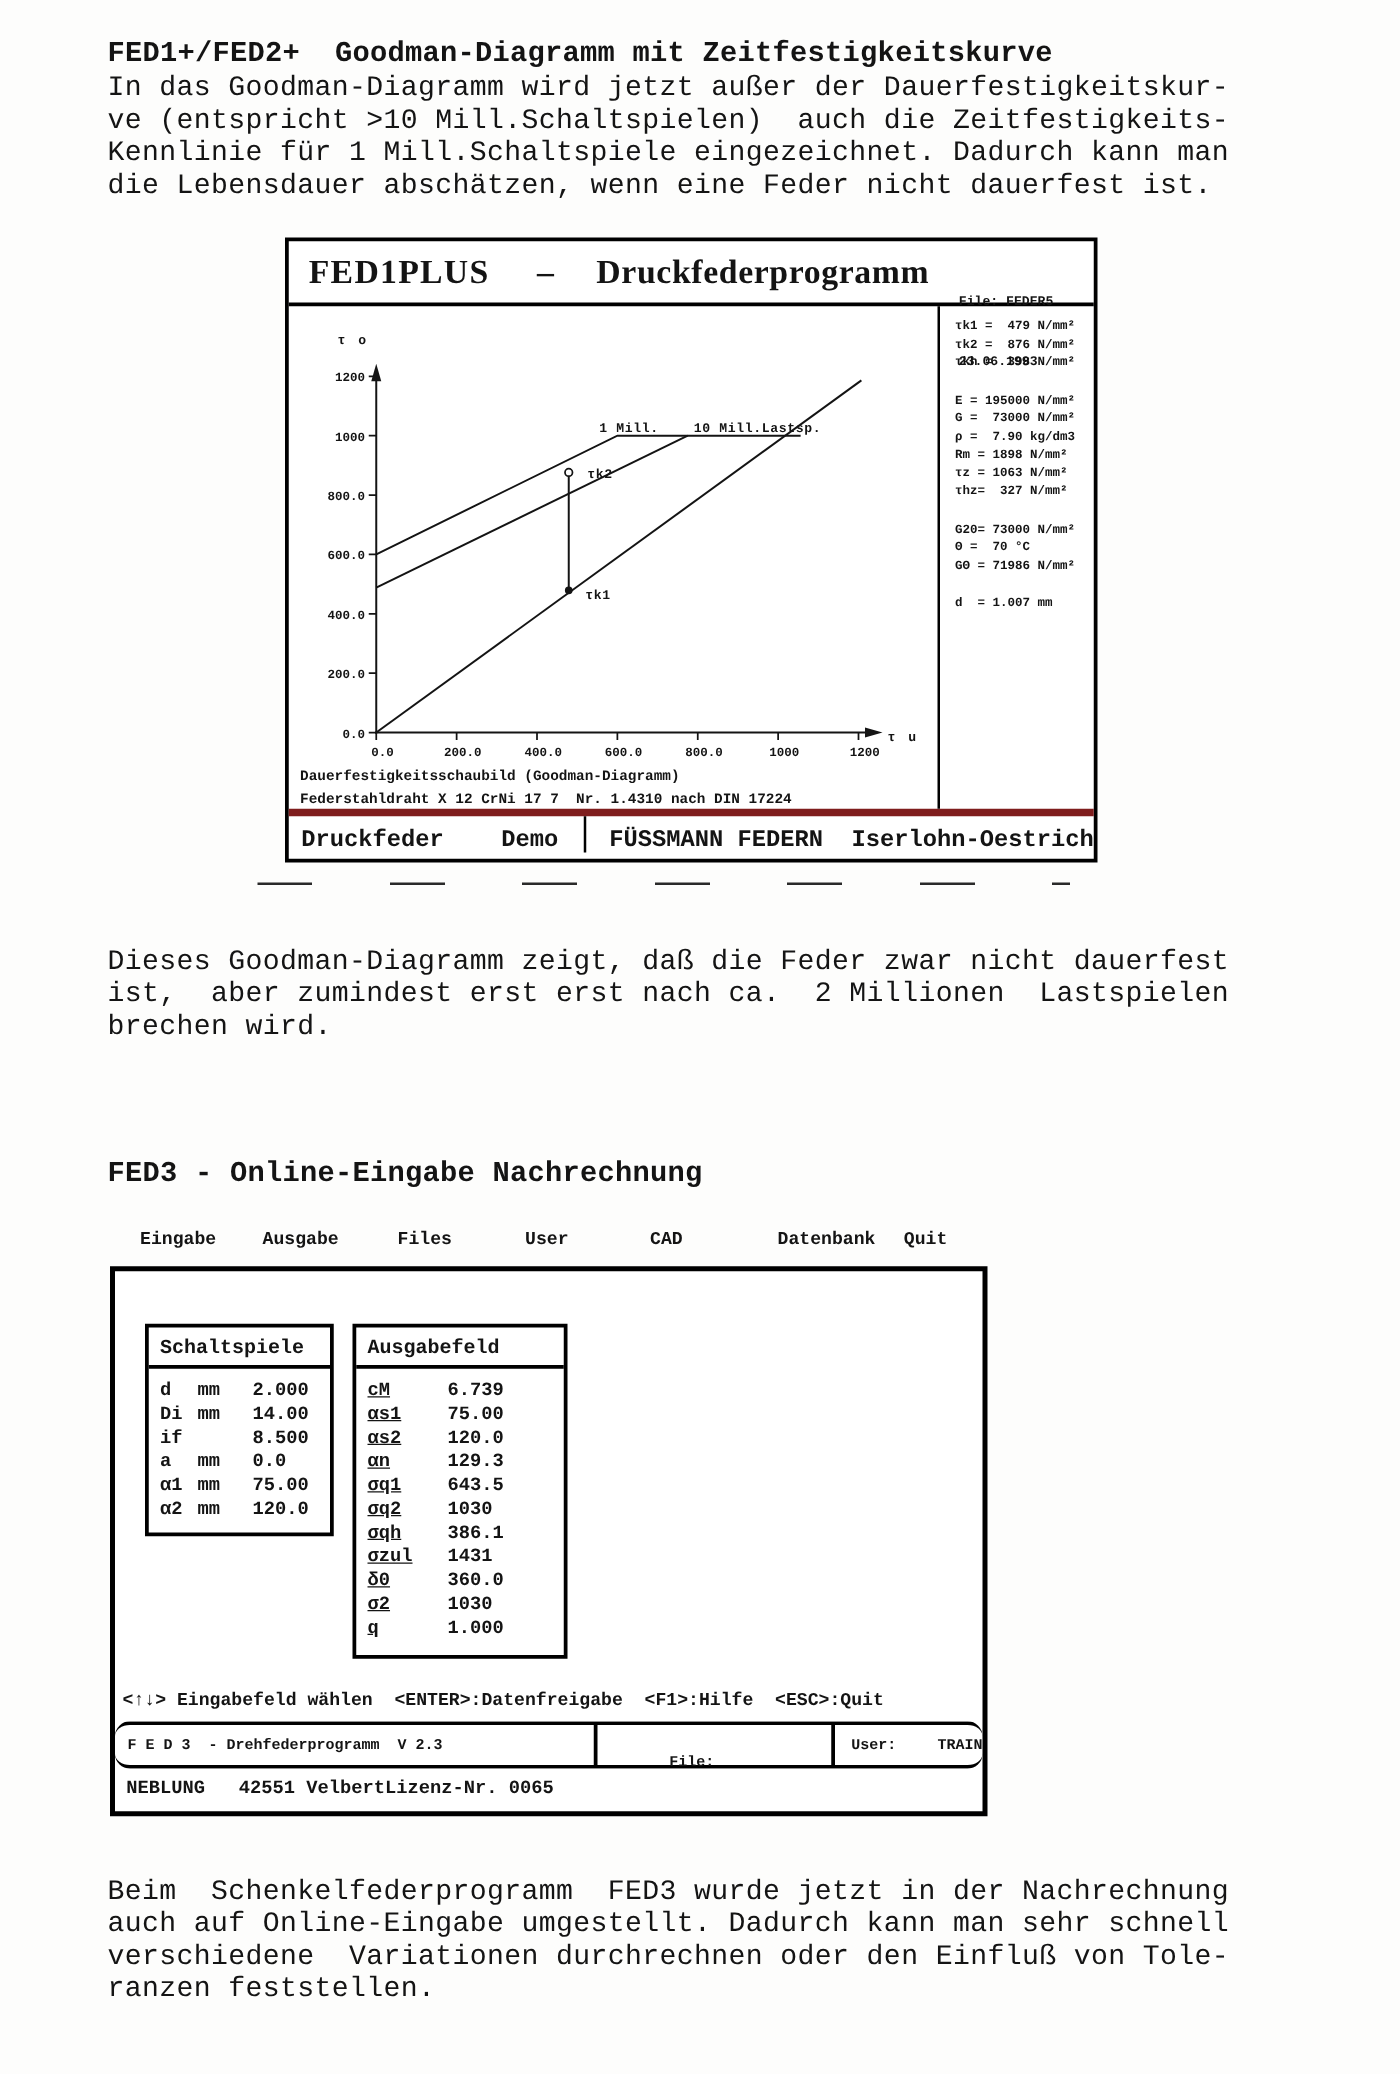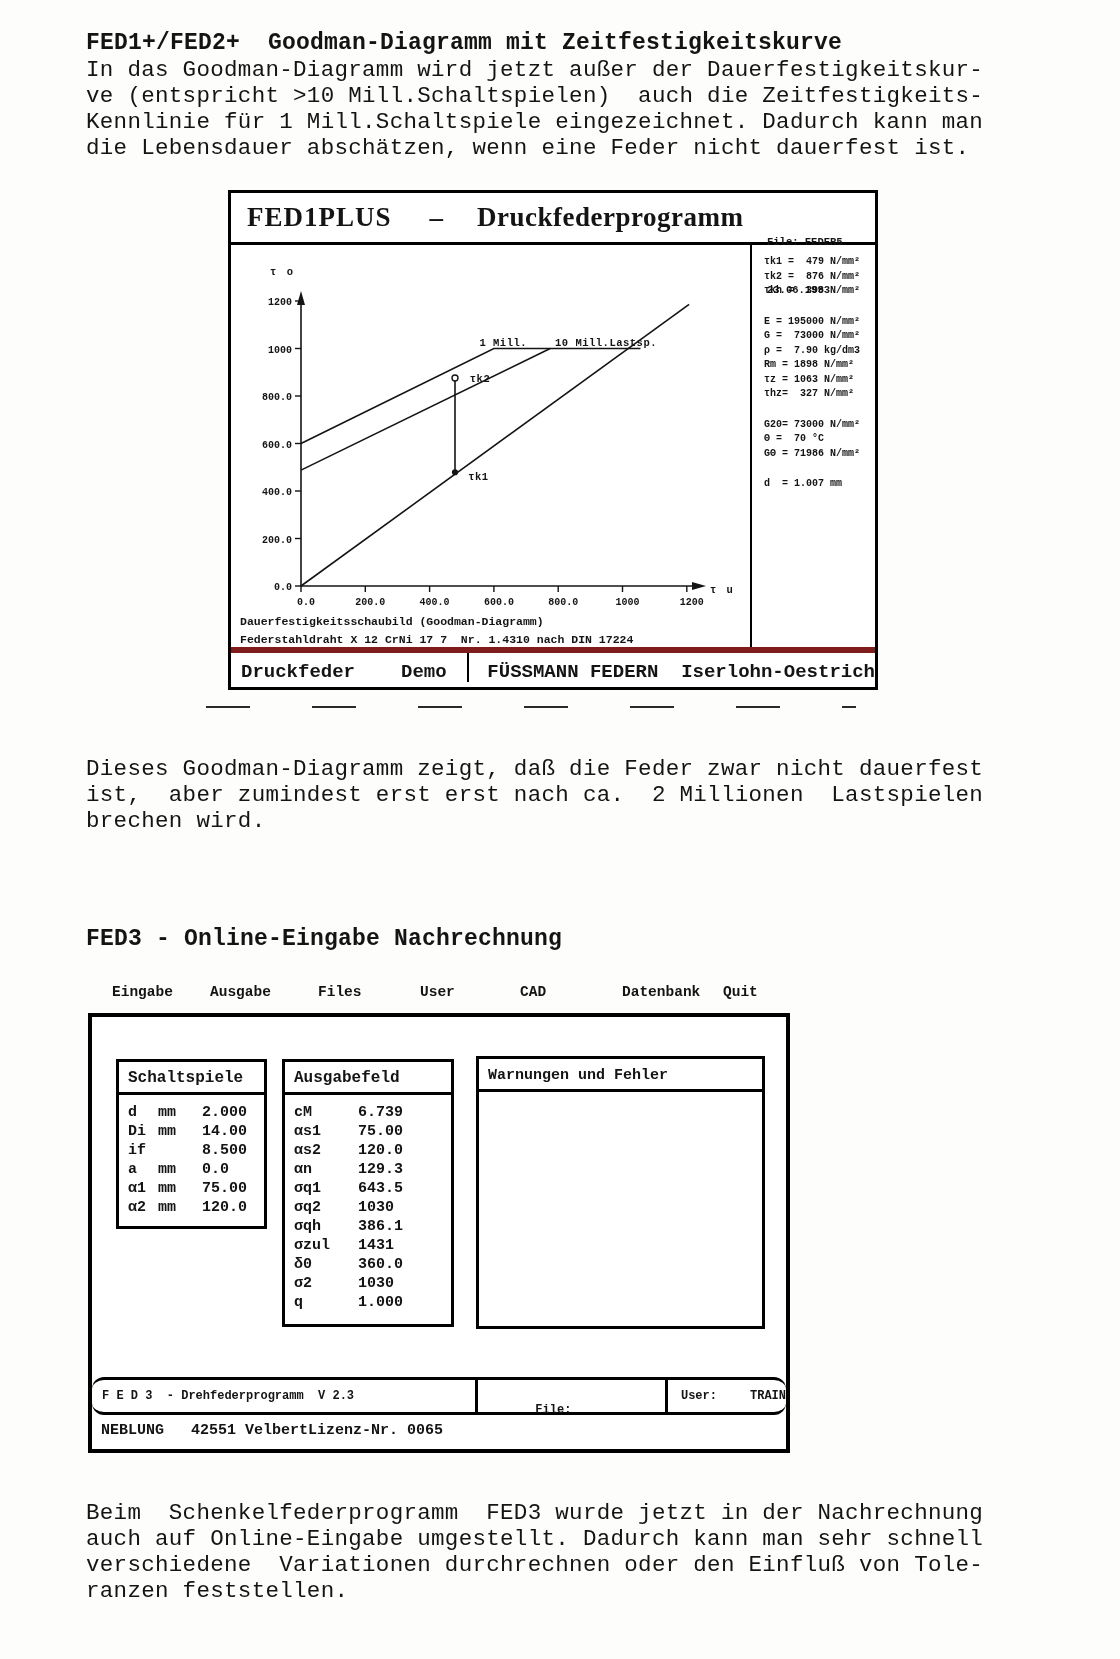--- a/index.html
+++ b/index.html
@@ -51,21 +51,21 @@
   .panel{position:absolute;border:3px solid #000;background:#fff;}
   #p-eingabe{left:24px;top:42px;width:151px;height:170px;}
   #p-ausgabe{left:190px;top:42px;width:172px;height:268px;}
   #p-warn{left:384px;top:39px;width:289px;height:273px;}
   .ptitle{font-size:16px;font-weight:bold;padding:7px 0 5px 9px;border-bottom:3px solid #000;white-space:pre;}
   #p-warn .ptitle{font-size:15px;padding-top:8px;}
   .rows{padding:8px 8px 0 9px;font-size:15px;font-weight:bold;line-height:19px;}
   .row{display:flex;}
   .row .rl{width:30px;}
   .row .ru{width:44px;}
-  #p-ausgabe .row .rl{width:64px;}
+  #p-ausgabe .row .rl{width:64px;text-decoration:underline;}
 
   #help-row{position:absolute;left:6px;top:336px;font-size:14.5px;font-weight:bold;white-space:pre;}
   #status-row{position:absolute;left:0;top:360px;width:694px;height:38px;border-top:3px solid #000;border-bottom:3px solid #000;display:flex;font-size:12px;font-weight:bold;border-radius:12px;}
   .st1{width:386px;padding:9px 0 0 10px;white-space:pre;}
   .st2{width:167px;border-left:3px solid #000;padding:9px 0 0 14px;white-space:pre;}
   .st3{flex:1;border-left:3px solid #000;padding:9px 0 0 13px;white-space:pre;display:flex;margin-left:24px;}
   .train{margin-left:33px;}
   #license-row{position:absolute;left:0;top:398px;width:694px;height:34px;display:flex;justify-content:flex-start;font-size:15px;font-weight:bold;padding:7px 0 0 9px;white-space:pre;}
 </style>
 </head>
@@ -239,24 +239,21 @@
         <div class="row">
           <span class="rl">σ2</span>
           <span class="rv">1030</span>
         </div>
         <div class="row">
           <span class="rl">q</span>
           <span class="rv">1.000</span>
         </div>
       </div>
   </div>
-  <div class="panel" id="p-warn">
-    <div class="ptitle">Warnungen und Fehler</div>
-    <div class="warn-body"></div>
-  </div>
+  <div id="help-row">&lt;↑↓&gt; Eingabefeld wählen  &lt;ENTER&gt;:Datenfreigabe  &lt;F1&gt;:Hilfe  &lt;ESC&gt;:Quit</div>
   <div id="status-row">
     <div class="st1">F E D 3  - Drehfederprogramm  V 2.3</div>
     <div class="st2">
       <span>File:</span>
     </div>
     <div class="st3">
       <span>User:</span>
       <span class="train">TRAIN</span>
     </div>
   </div>

